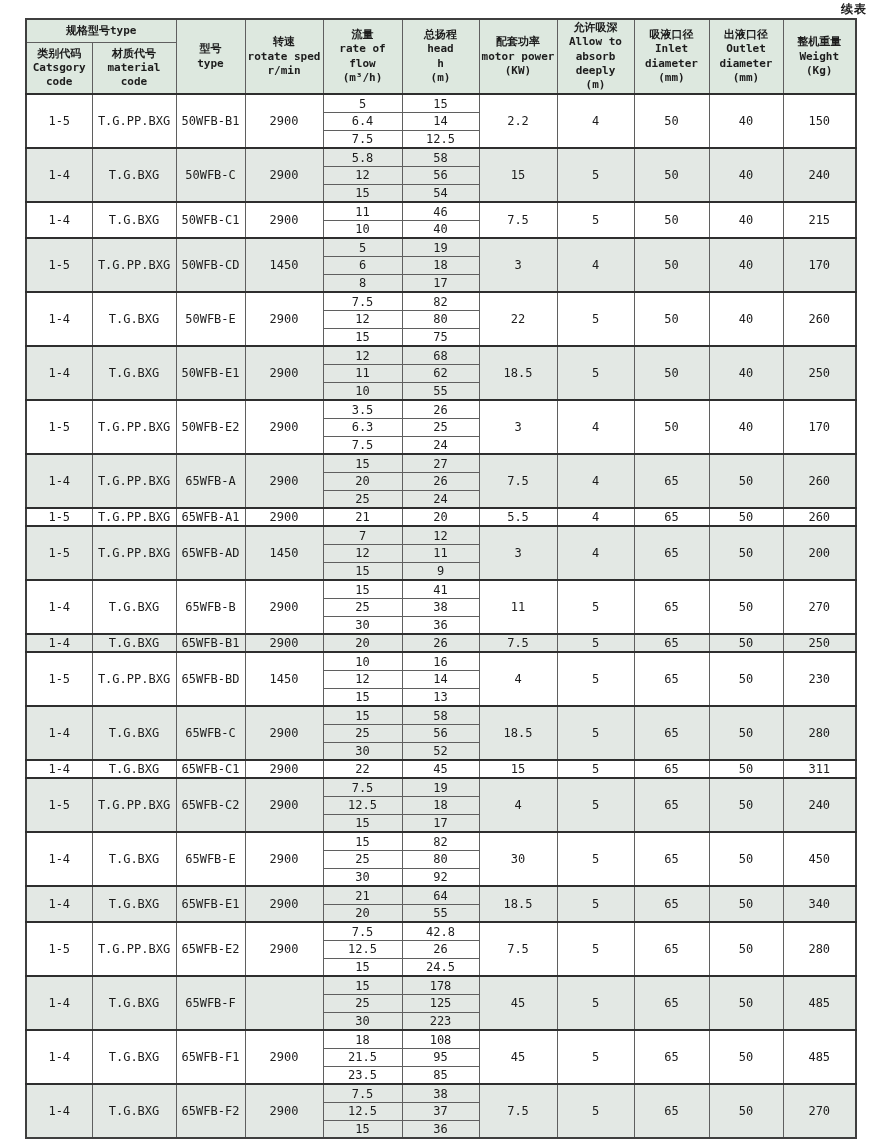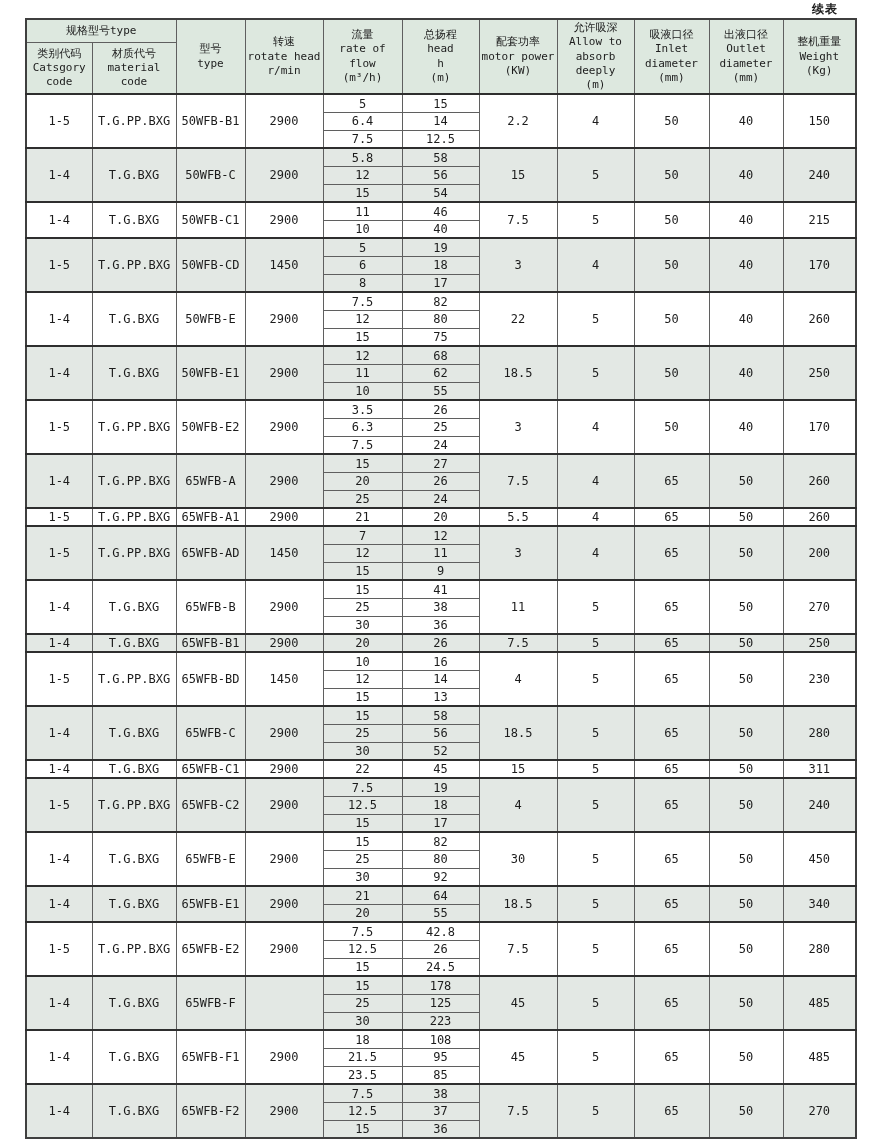--- a/index.html
+++ b/index.html
@@ -3,36 +3,36 @@
 <meta charset="utf-8">
 <style>
   html, body { margin: 0; padding: 0; background: #ffffff; }
   body {
     width: 880px; height: 1141px;
     font-family: "DejaVu Sans Mono", "DejaVu Sans", monospace, sans-serif;
     color: var(--text, #1c1c1c);
   }
   .sheet { position: relative; width: 880px; height: 1141px; overflow: hidden; }
   .cont-label {
-    position: absolute; top: 1px; left: 8px; width: 830px;
+    position: absolute; top: 1px; left: 37px; width: 830px;
     text-align: right; font-size: 12px; font-weight: bold; letter-spacing: 1px;
   }
   table.spec {
     position: absolute; top: 18px; left: 25px; width: 830px;
     table-layout: fixed; border-collapse: collapse;
     border: 2px solid #3f3f3f;
   }
   .spec th, .spec td {
     border: 1px solid #5f5f5f;
     text-align: center; vertical-align: middle;
     padding: 0; overflow: hidden;
   }
   .spec thead th {
     background: var(--header-bg, #dde8df);
-    font-weight: normal;
+    font-weight: bold;
     font-size: 11px; line-height: 1.3;
     white-space: pre-line;
     padding: 1px 0;
   }
   thead tr.h1 { height: 21px; }
   thead tr.h2 { height: 40px; }
   tbody tr { height: 18px; }
   tbody td { font-size: 12px; background: var(--row-bg, #ffffff); }
   tbody td.shaded { background: var(--row-alt-bg, #e3e8e4); }
   tbody tr.group-start td { border-top: 2px solid #2e2e2e; }
@@ -57,21 +57,21 @@
       <col style="width:75px">
         <col style="width:74px">
         <col style="width:73px">
     </colgroup>
     <thead>
       <tr class="h1">
         <th colspan="2">规格型号type</th>
         <th rowspan="2">型号
 type</th>
         <th rowspan="2">转速
-rotate head
+rotate sped
 r/min</th>
         <th rowspan="2">流量
 rate of flow
 (m³/h)</th>
         <th rowspan="2">总扬程
 head
 h
 (m)</th>
         <th rowspan="2">配套功率
 motor power

